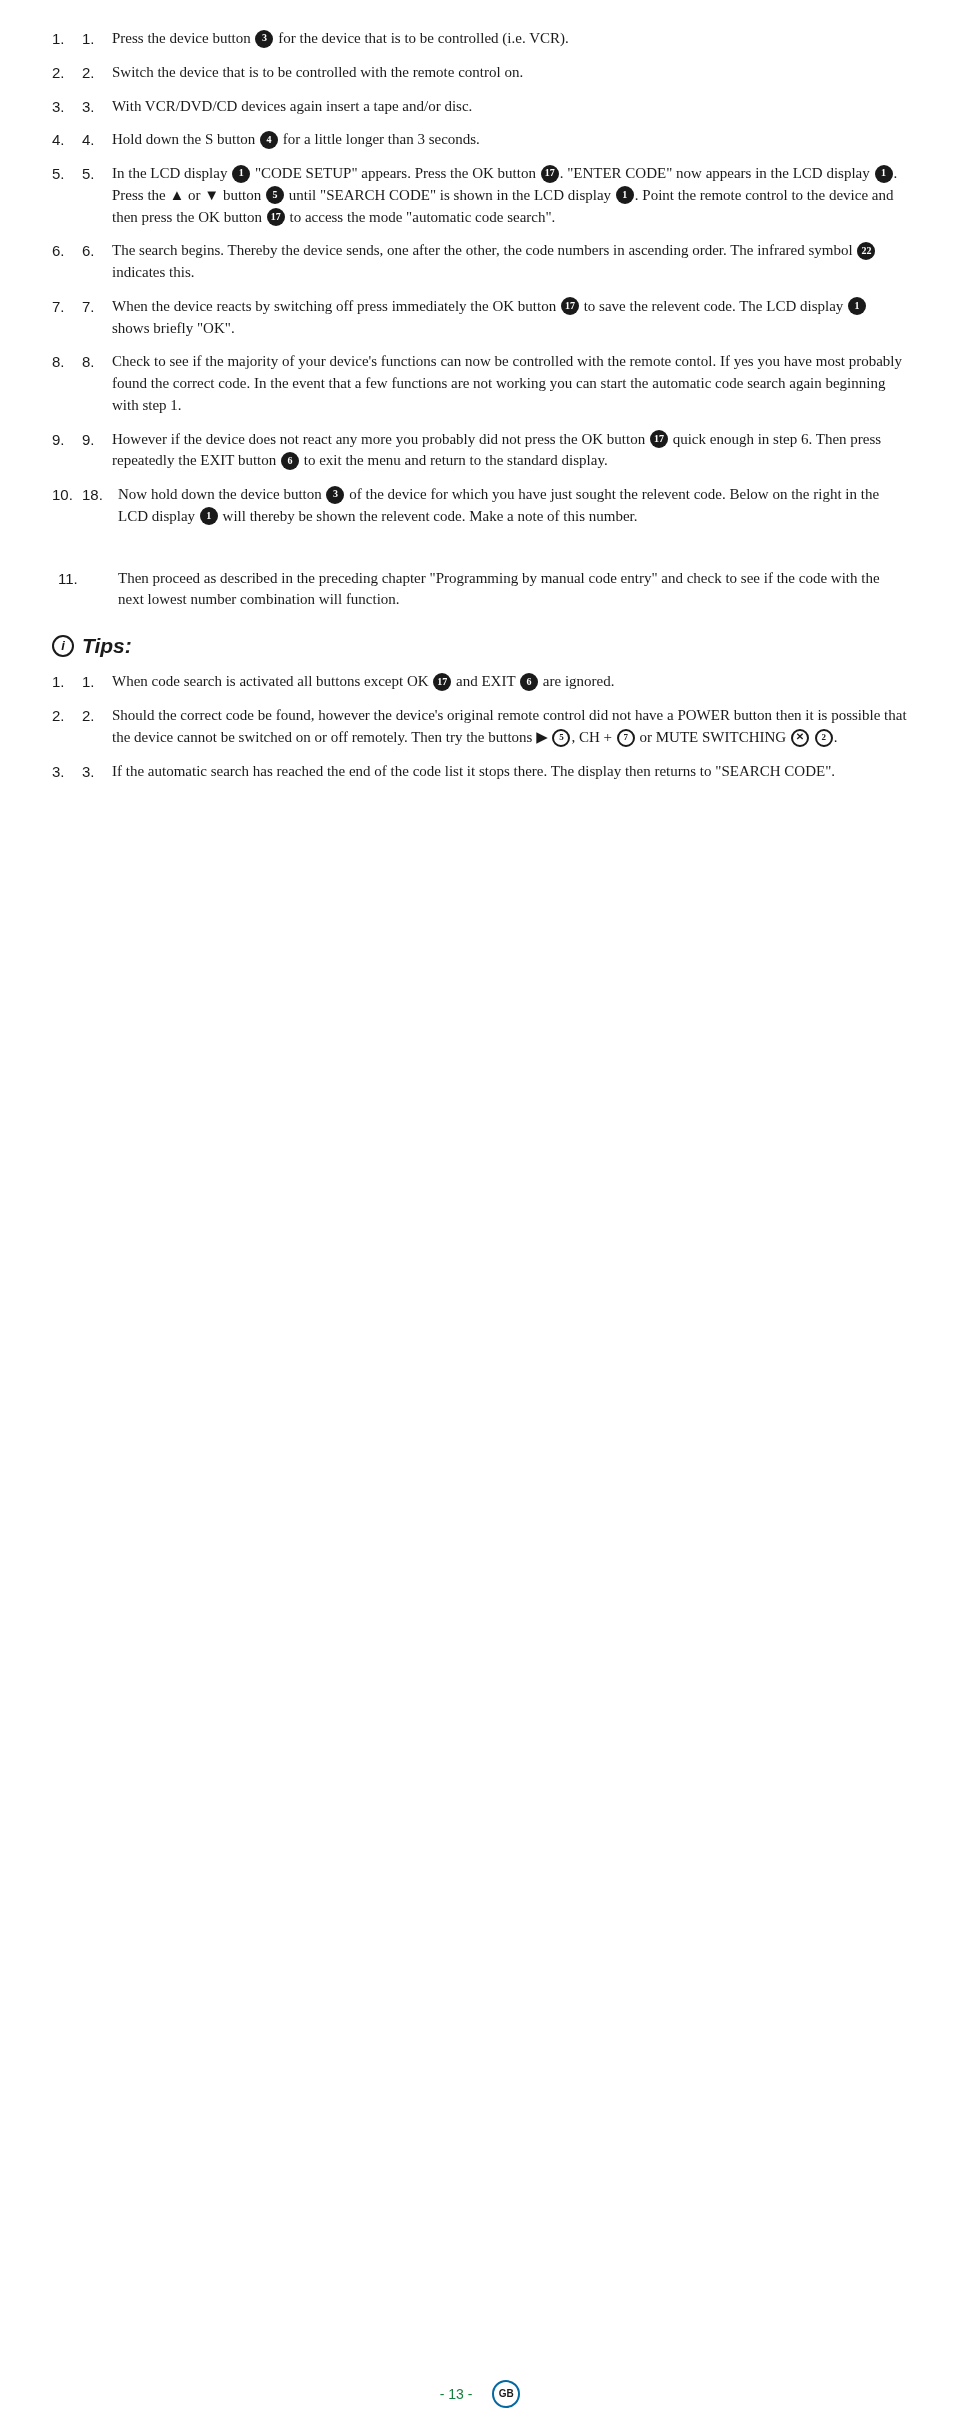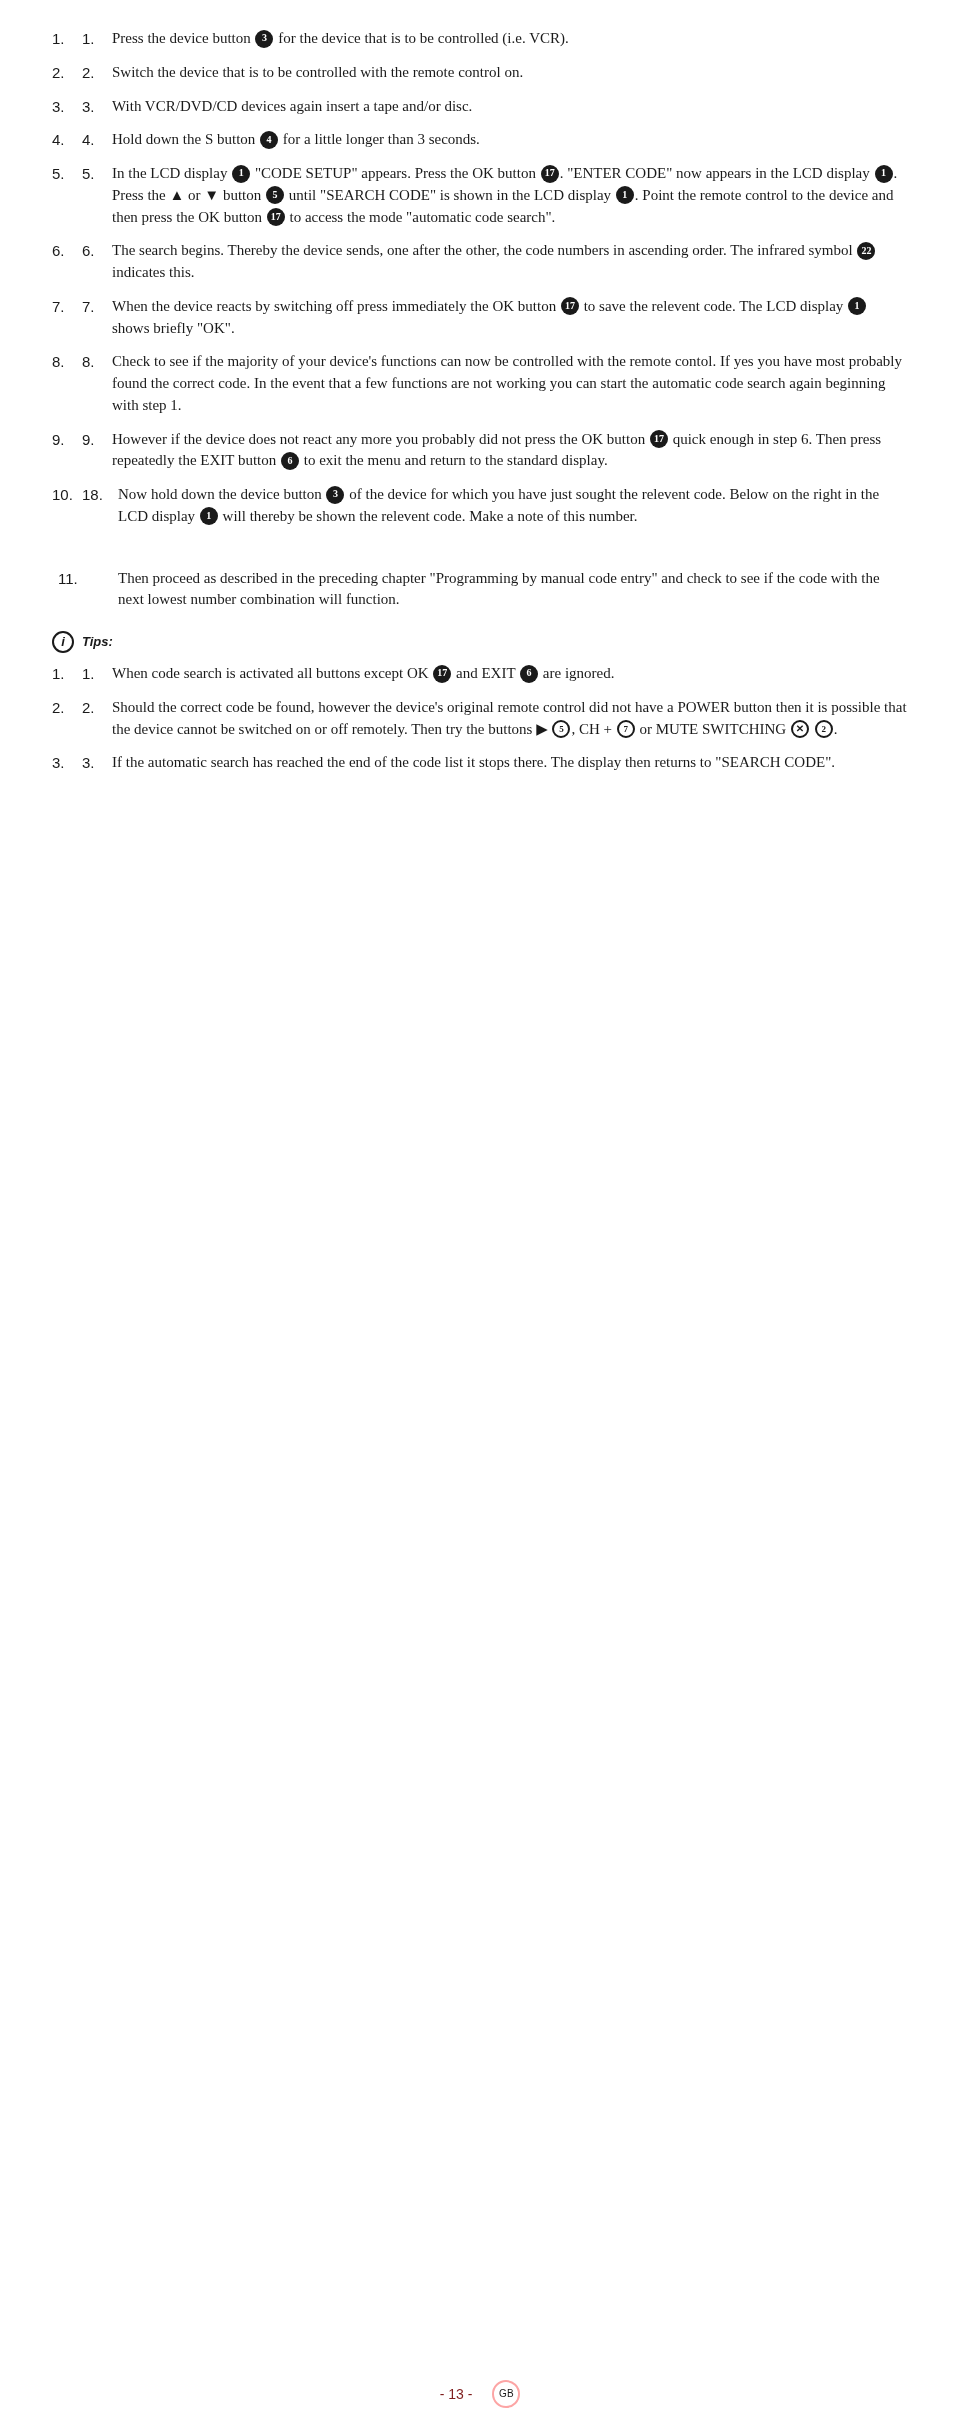--- a/index.html
+++ b/index.html
@@ -107,21 +107,21 @@
       border: 2px solid #1a1a1a;
       color: #1a1a1a;
       font-size: 13px;
       font-style: italic;
       font-weight: bold;
       margin-right: 8px;
       flex-shrink: 0;
     }
 
     .tips-label {
-      font-size: 13px;
+      font-size: 21px;
       font-weight: bold;
       font-style: italic;
     }
 
     ol.tips-list {
       list-style: none;
       counter-reset: tips-counter;
       padding-left: 0;
     }
 
@@ -169,33 +169,33 @@
       left: 0;
       right: 0;
       display: flex;
       align-items: center;
       justify-content: center;
       gap: 20px;
     }
 
     .page-number {
       font-size: 14px;
-      color: #7f1d1d;
+      color: #15803d;
     }
 
     .gb-badge {
       display: flex;
       align-items: center;
       justify-content: center;
       width: 28px;
       height: 28px;
       border-radius: 50%;
-      border: 2px solid #fca5a5;
+      border: 2px solid #0369a1;
       font-size: 10px;
-      font-weight: normal;
+      font-weight: bold;
       color: #1a1a1a;
     }
   </style>
 </head>
 <body>
 
 <div class="page-content">
   <ol class="main-list">
 
     <li>

